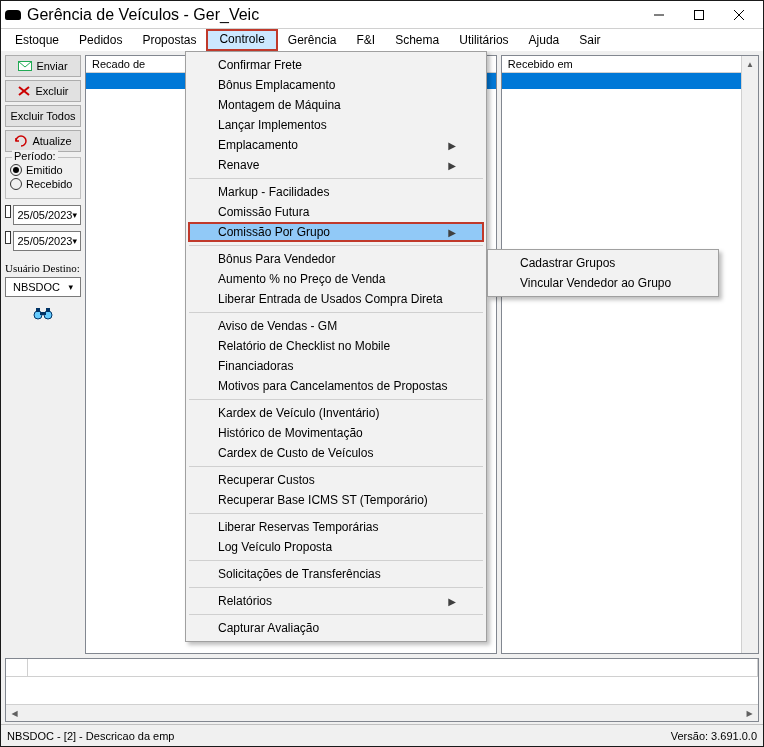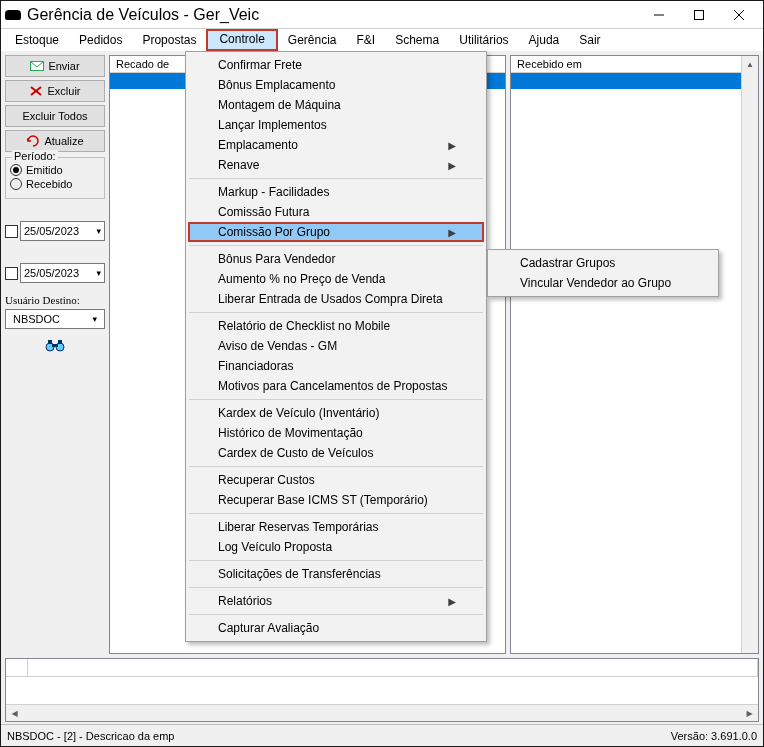--- a/index.html
+++ b/index.html
@@ -14,32 +14,32 @@
   .titlebar .winbtns { display:flex; }
   .titlebar .winbtn { width:40px; height:26px; display:flex; align-items:center; justify-content:center; }
   .titlebar .winbtn svg { width:10px; height:10px; }
 
   .menubar { height:22px; display:flex; align-items:stretch; background:#fff; padding:0 4px; gap:0; font-size:12px; }
   .menubar .menuitem { padding:3px 9px; cursor:default; border:1px solid transparent; }
   .menubar .menuitem.highlighted { border:2px solid #c0392b; padding:1px 11px; background:#cce8ff; }
 
   .bodyarea { flex:1; display:flex; background:#f0f0f0; position:relative; overflow:hidden; }
 
-  .leftpanel { width:108px; padding:4px; display:flex; flex-direction:column; gap:3px; }
+  .leftpanel { width:84px; padding:4px; display:flex; flex-direction:column; gap:3px; }
   .btn { border:1px solid #adadad; background:#e1e1e1; height:22px; display:flex; align-items:center; justify-content:center; gap:4px; font-size:11px; cursor:default; }
   .btn .ico { width:14px; height:12px; display:flex; align-items:center; justify-content:center; }
   .btn .ico svg { width:14px; height:12px; }
 
   .groupbox { border:1px solid #c0c0c0; padding:4px 4px 6px 4px; margin-top:2px; position:relative; }
   .groupbox .gtitle { position:absolute; top:-8px; left:6px; background:#f0f0f0; padding:0 2px; font-size:11px; }
   .radio { display:flex; align-items:center; gap:4px; font-size:11px; margin:2px 0; }
   .radio .rcircle { width:12px; height:12px; border:1px solid #333; border-radius:50%; display:flex; align-items:center; justify-content:center; }
   .radio .rcircle.checked::after { content:""; width:6px; height:6px; background:#000; border-radius:50%; }
 
-  .datewrap { display:flex; align-items:center; gap:2px; margin-top:19px; }
+  .datewrap { display:flex; align-items:flex-start; gap:2px; margin-top:3px; }
   .chk { width:13px; height:13px; border:1px solid #333; background:#fff; }
   .dateinput { flex:1; border:1px solid #7a7a7a; background:#fff; height:20px; display:flex; align-items:center; padding:0 3px; font-size:11px; justify-content:space-between; }
   .dateinput .dd { font-size:9px; }
 
   .label { font-size:11px; margin-top:8px;font-family:Liberation Serif, serif; }
   .combo { border:1px solid #7a7a7a; background:#fff; height:20px; display:flex; align-items:center; padding:0 7px; font-size:11px; justify-content:space-between; }
   .combo .dd { font-size:9px; }
 
   .binoc { margin-top:6px; align-self:center; }
 
@@ -233,24 +233,24 @@
           <span>Bônus Para Vendedor</span>
         </div>
         <div class="mi">
           <span>Aumento % no Preço de Venda</span>
         </div>
         <div class="mi">
           <span>Liberar Entrada de Usados Compra Direta</span>
         </div>
         <div class="sep"></div>
         <div class="mi">
+          <span>Aviso de Vendas - GM</span>
+        </div>
+        <div class="mi">
           <span>Relatório de Checklist no Mobile</span>
-        </div>
-        <div class="mi">
-          <span>Aviso de Vendas - GM</span>
         </div>
         <div class="mi">
           <span>Financiadoras</span>
         </div>
         <div class="mi">
           <span>Motivos para Cancelamentos de Propostas</span>
         </div>
         <div class="sep"></div>
         <div class="mi">
           <span>Kardex de Veículo (Inventário)</span>

